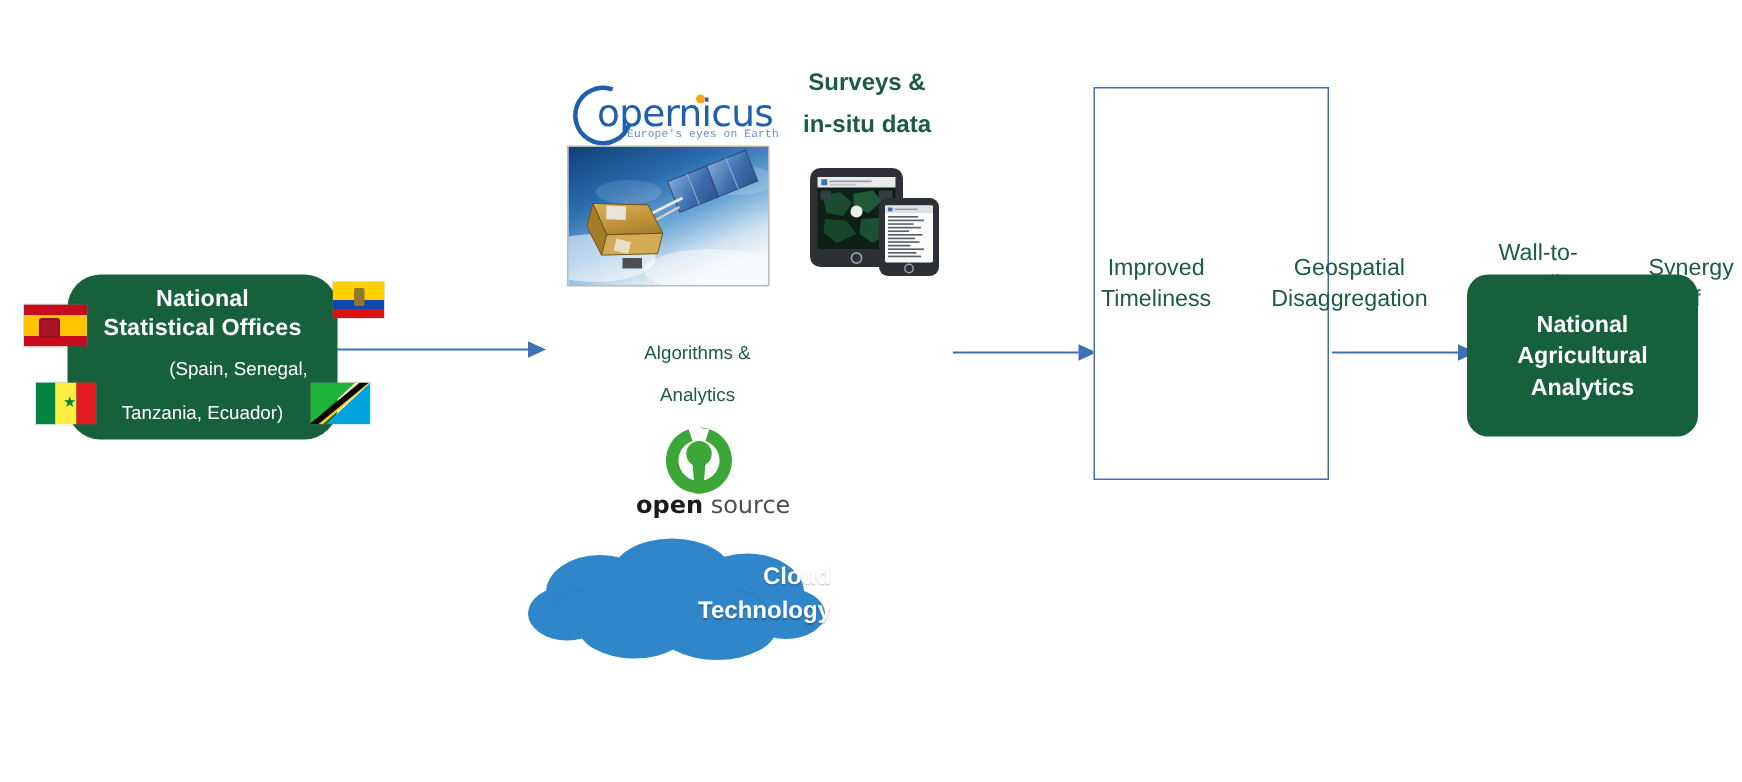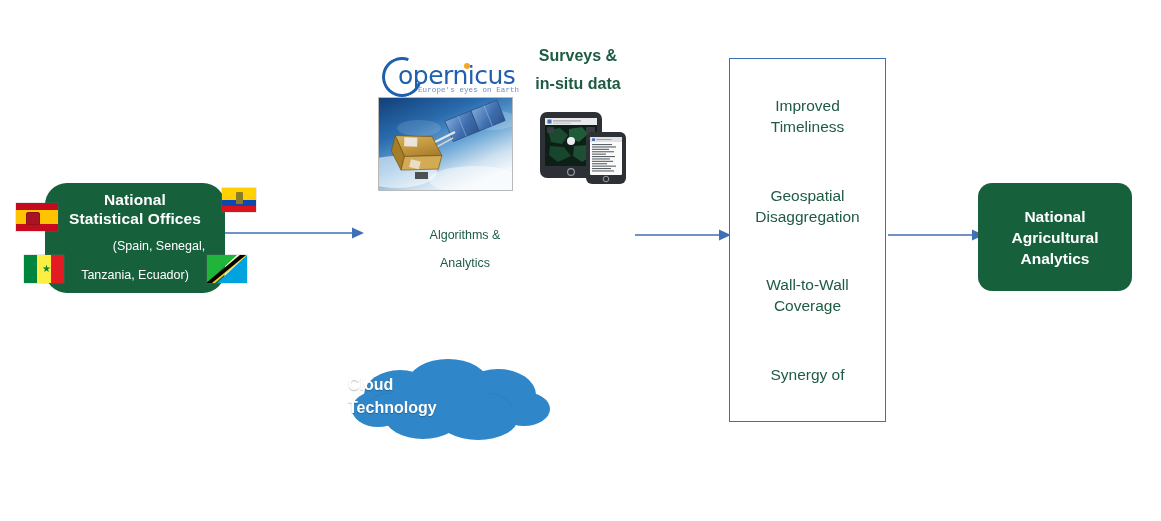--- a/index.html
+++ b/index.html
@@ -174,41 +174,42 @@
   #os-text .os-open { font-weight: bold; color: #1a1a1a; }
   #os-text .os-source { font-weight: normal; color: #4d4d4d; }
 
   
   #cloud { left: 348px; top: 355px; width: 206px; height: 88px; z-index: 4; }
   .cloud-svg { display: block; width: 206px; height: 88px; }
   #cloud-text {
     position: absolute;
     left: 0; top: 18px;
     width: 206px;
-    text-align: left;
+    text-align: right;
     color: #ffffff;
     font-size: 16px;
     font-weight: bold;
     line-height: 23px;
     text-shadow: 0 1px 1px rgba(0,0,0,.25);
   }
 
   
   #benefits-box {
     left: 729px; top: 58px;
-    width: 157px; height: 364px;
+    width: 157px; height: 262px;
     border: 1px solid #3f6fb5;
     background: #ffffff;
     box-sizing: border-box;
     display: flex;
-    flex-direction: column;
+    flex-direction: row;
     justify-content: space-around;
     align-items: center;
     padding: 12px 4px;
     z-index: 5;
+    gap: 40px;
   }
   .benefit {
     color: #1d5b42;
     font-size: 15.5px;
     line-height: 21px;
     text-align: center;
     width: 100%;
   }
 
   
@@ -384,20 +385,37 @@
       </g>
       <circle cx="68" cy="71" r="2.8" fill="none" stroke="#9aa0a6" stroke-width="1"></circle>
     </svg>
   </div>
 
   <div class="abs" id="algorithms-label">
     <div>Algorithms &amp;</div>
     <div>Analytics</div>
   </div>
 
+  <div class="abs" id="opensource-logo">
+    <svg class="os-svg" viewBox="0 0 84 46">
+      <g transform="translate(42,23)">
+        <path d="M 0,-22
+                 A 22,22 0 1 1 -6.9,-20.9
+                 L -4.3,-13.0
+                 A 13.7,13.7 0 1 0 4.3,-13.0
+                 L 6.9,-20.9
+                 A 22,22 0 0 1 0,-22 Z" fill="#3da639"></path>
+        <circle cx="0" cy="-4.5" r="8.5" fill="#3da639"></circle>
+        <polygon points="-4.6,-1 4.6,-1 2.6,22 -2.6,22" fill="#3da639"></polygon>
+      </g>
+    </svg>
+    <div id="os-text">
+      <span class="os-open">open</span><span>&nbsp;</span><span class="os-source">source</span>
+    </div>
+  </div>
 
   <div class="abs" id="cloud">
     <svg class="cloud-svg" viewBox="0 0 206 88">
       <g fill="#2f86c8">
         <ellipse cx="52" cy="40" rx="36" ry="25"></ellipse>
         <ellipse cx="100" cy="28" rx="40" ry="24"></ellipse>
         <ellipse cx="150" cy="40" rx="38" ry="26"></ellipse>
         <ellipse cx="30" cy="54" rx="26" ry="18"></ellipse>
         <ellipse cx="75" cy="62" rx="38" ry="22"></ellipse>
         <ellipse cx="130" cy="63" rx="40" ry="22"></ellipse>

